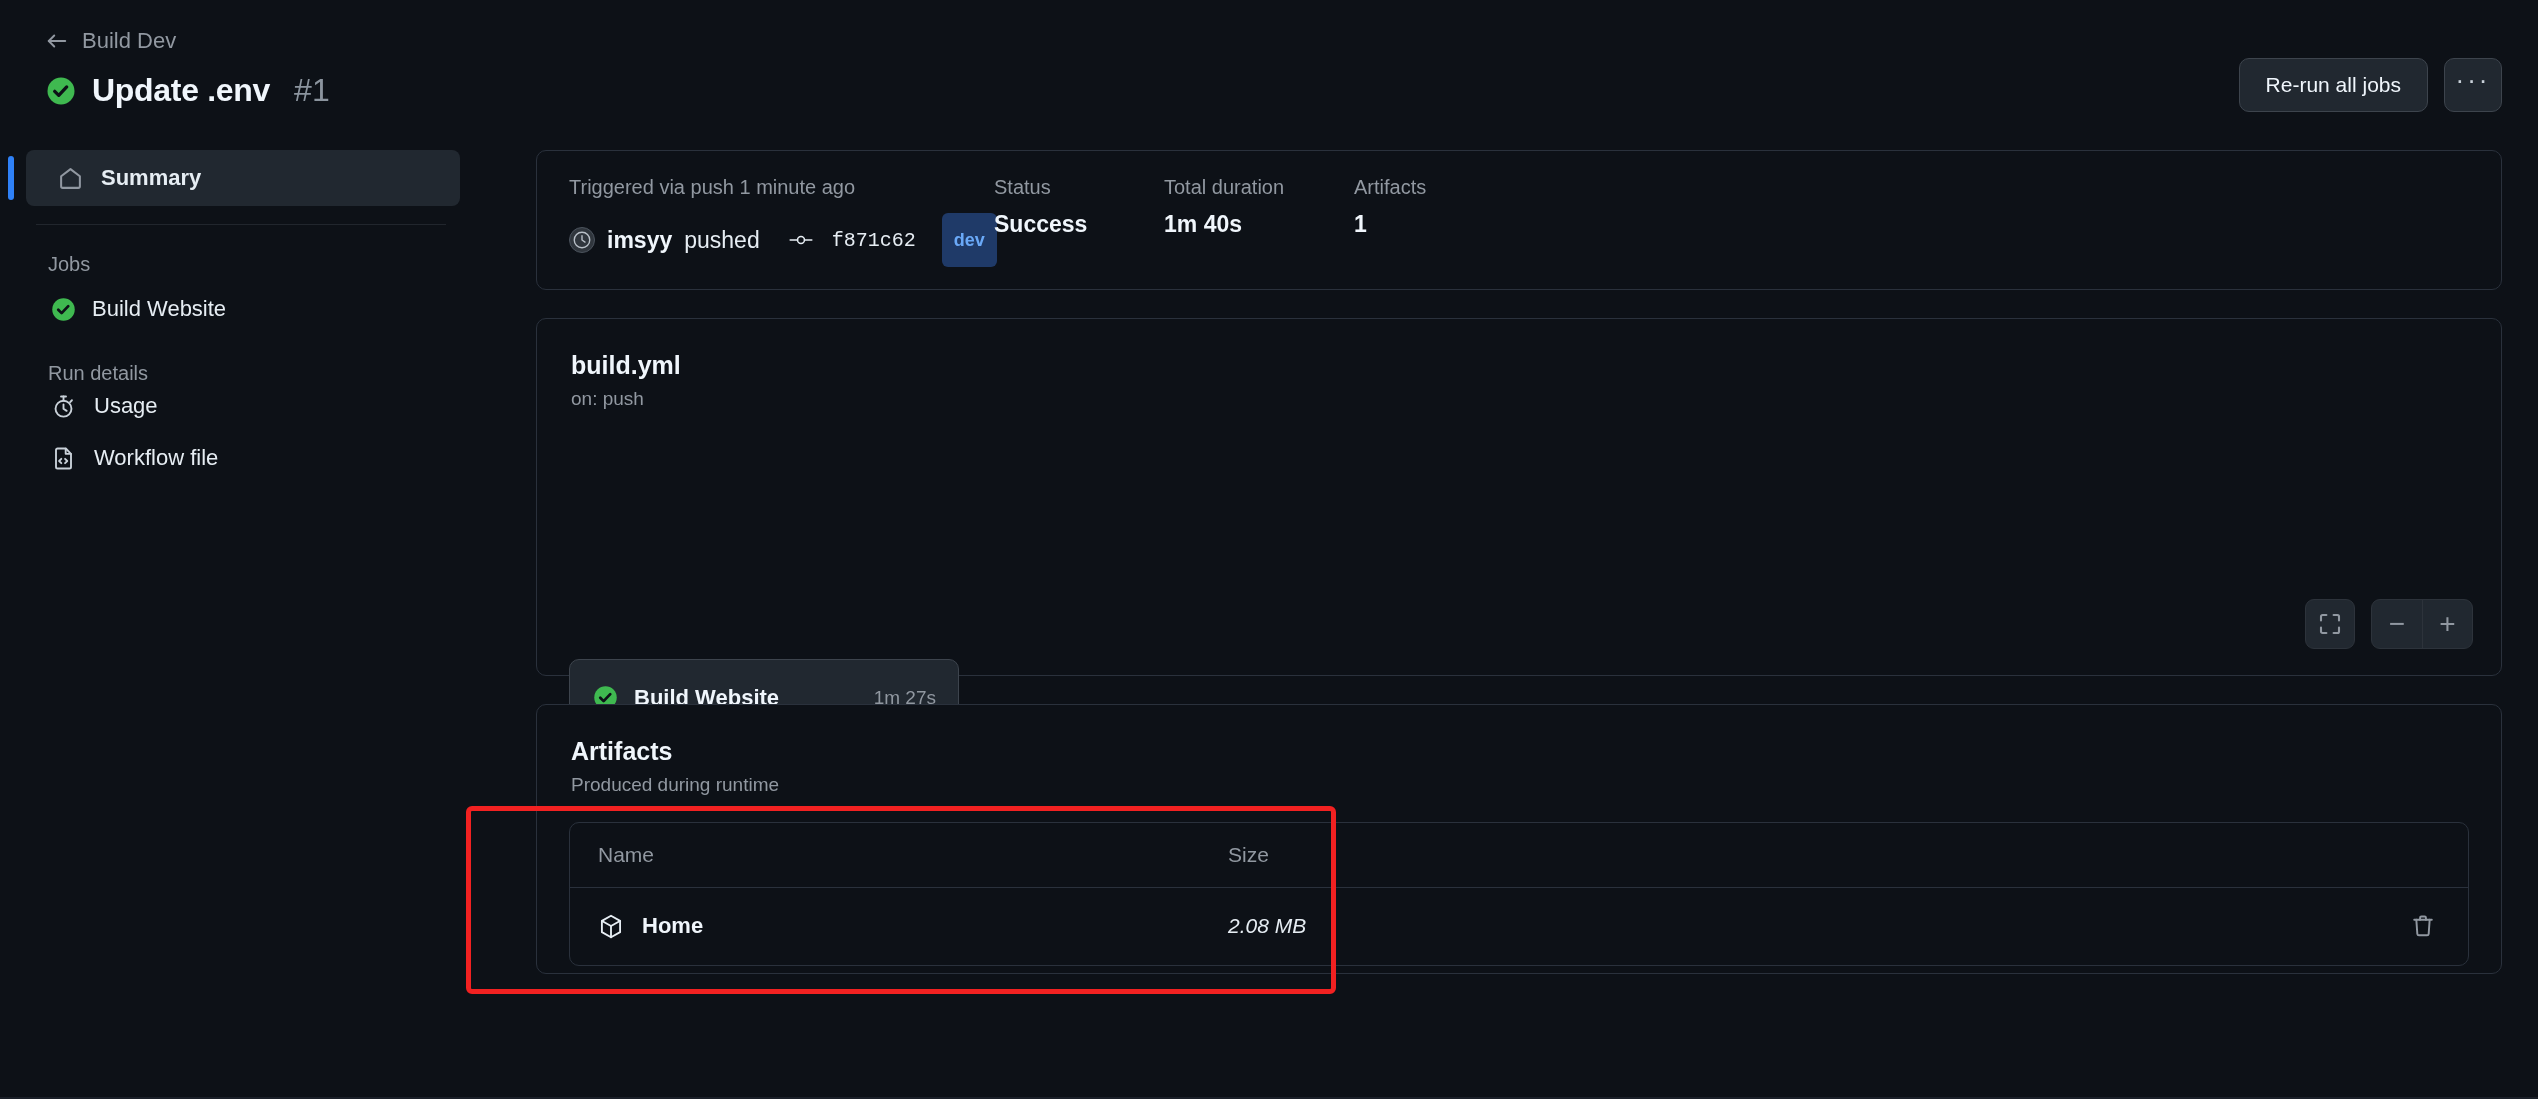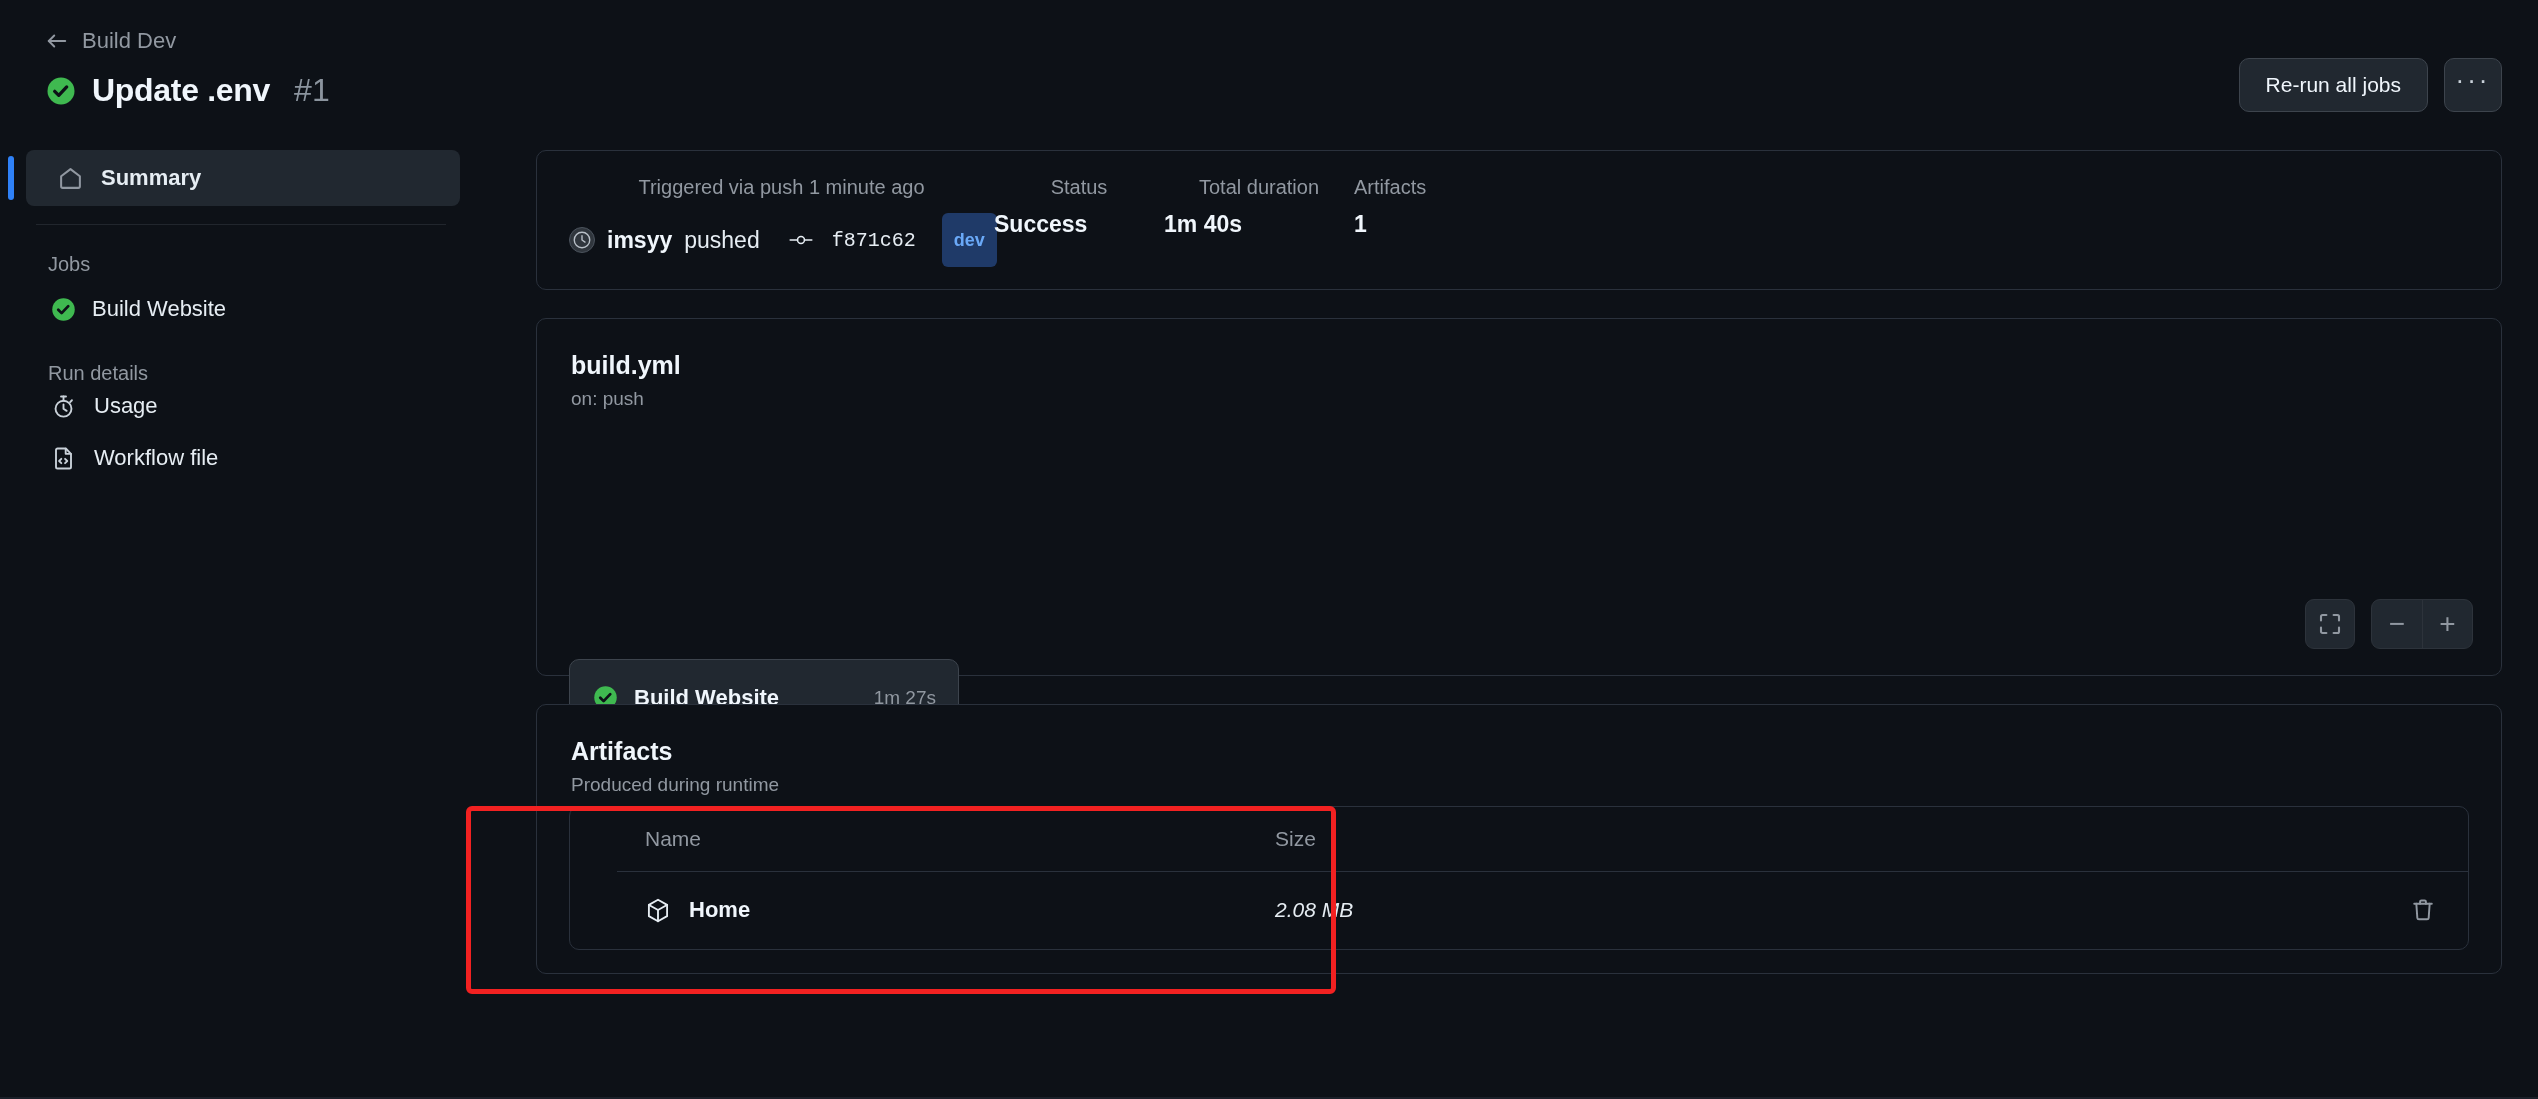--- a/index.html
+++ b/index.html
@@ -89,21 +89,21 @@
     width: 100%;
   }
 
   
   .summary-card { height: 140px; position: relative; }
   .summary-grid { display: flex; padding: 26px 32px 0 32px; gap: 0; }
   .sum-col { display: flex; flex-direction: column; gap: 16px; }
   .sum-col.c1 { width: 425px; }
   .sum-col.c2 { width: 170px; }
   .sum-col.c3 { width: 190px; }
-  .sum-label { font-size: 20px; color: #9198a1; line-height: 1; white-space: nowrap; text-align: center; }
+  .sum-label { font-size: 20px; color: #9198a1; line-height: 1; white-space: nowrap; }
   .sum-value { font-size: 23px; font-weight: bold; color: #f0f6fc; line-height: 1; }
   .trigger-line { display: flex; align-items: center; gap: 12px; }
   .avatar {
     width: 26px; height: 26px; border-radius: 50%;
     background: #30363d; border: 1px solid #4b535d;
     display: inline-flex; align-items: center; justify-content: center; flex: none;
   }
   .actor { font-size: 23px; font-weight: bold; color: #f0f6fc; }
   .pushed-word { font-size: 23px; color: #e6edf3; font-weight: 400; }
   .commit-sep { display: inline-flex; align-items: center; margin-left: 16px; }
@@ -138,21 +138,21 @@
     width: 50px; height: 48px; display: inline-flex; align-items: center; justify-content: center;
     color: #9198a1; font-size: 28px; cursor: pointer; line-height: 1;
   }
   .tool-group .tool-half + .tool-half { border-left: 1px solid #2d333b; }
 
   
   .artifacts-card { margin-top: 28px; height: 270px; position: relative; overflow: visible; }
   .art-head { padding: 30px 34px 0 34px; }
   .art-title { font-size: 25px; font-weight: bold; color: #f0f6fc; line-height: 1.3; }
   .art-sub { font-size: 19px; color: #9198a1; margin-top: 6px; }
-  .art-table { margin: 10px 32px 0 32px; border: 1px solid #2a313c; border-radius: 10px; overflow: hidden; padding-left: 47px; }
+  .art-table { margin: 26px 32px 0 32px; border: 1px solid #2a313c; border-radius: 10px; overflow: hidden; }
   .art-row { display: flex; align-items: center; height: 64px; padding: 0 28px; }
   .art-row.head { color: #9198a1; font-size: 21px; }
   .art-row.body { border-top: 1px solid #2a313c; height: 78px; }
   .art-col-name { width: 630px; display: flex; align-items: center; gap: 18px; }
   .art-col-size { flex: 1; }
   .art-name-text { font-size: 22px; font-weight: bold; color: #f0f6fc; }
   .art-size-text { font-size: 21px; color: #e6edf3; font-style: italic; }
   .art-trash { margin-left: auto; width: 34px; height: 34px; display: inline-flex; align-items: center; justify-content: center; color: #9198a1; cursor: pointer; }
 
   

